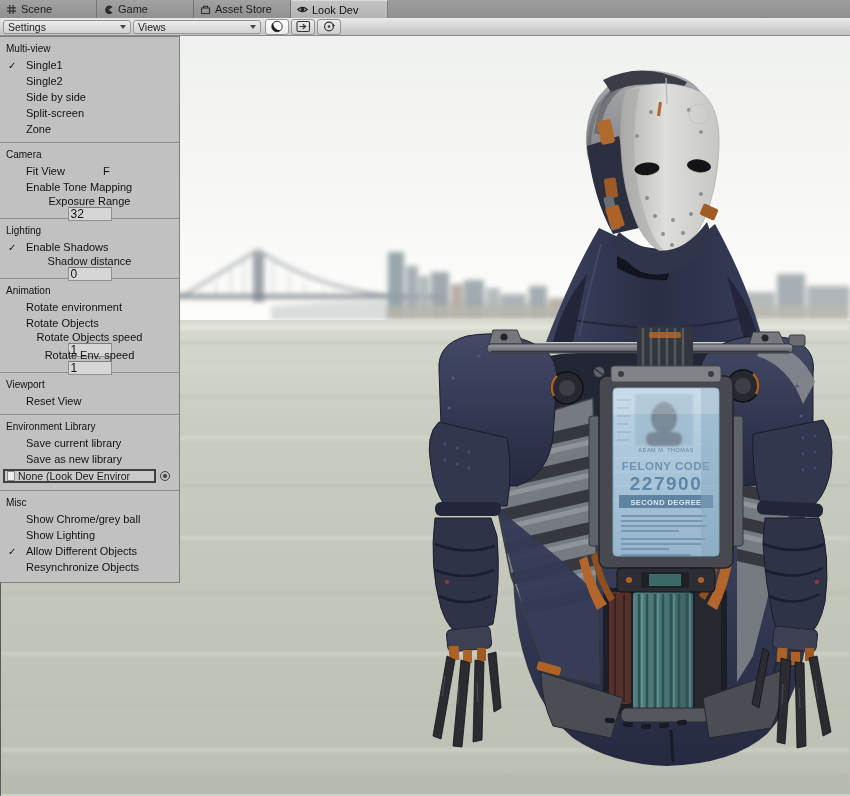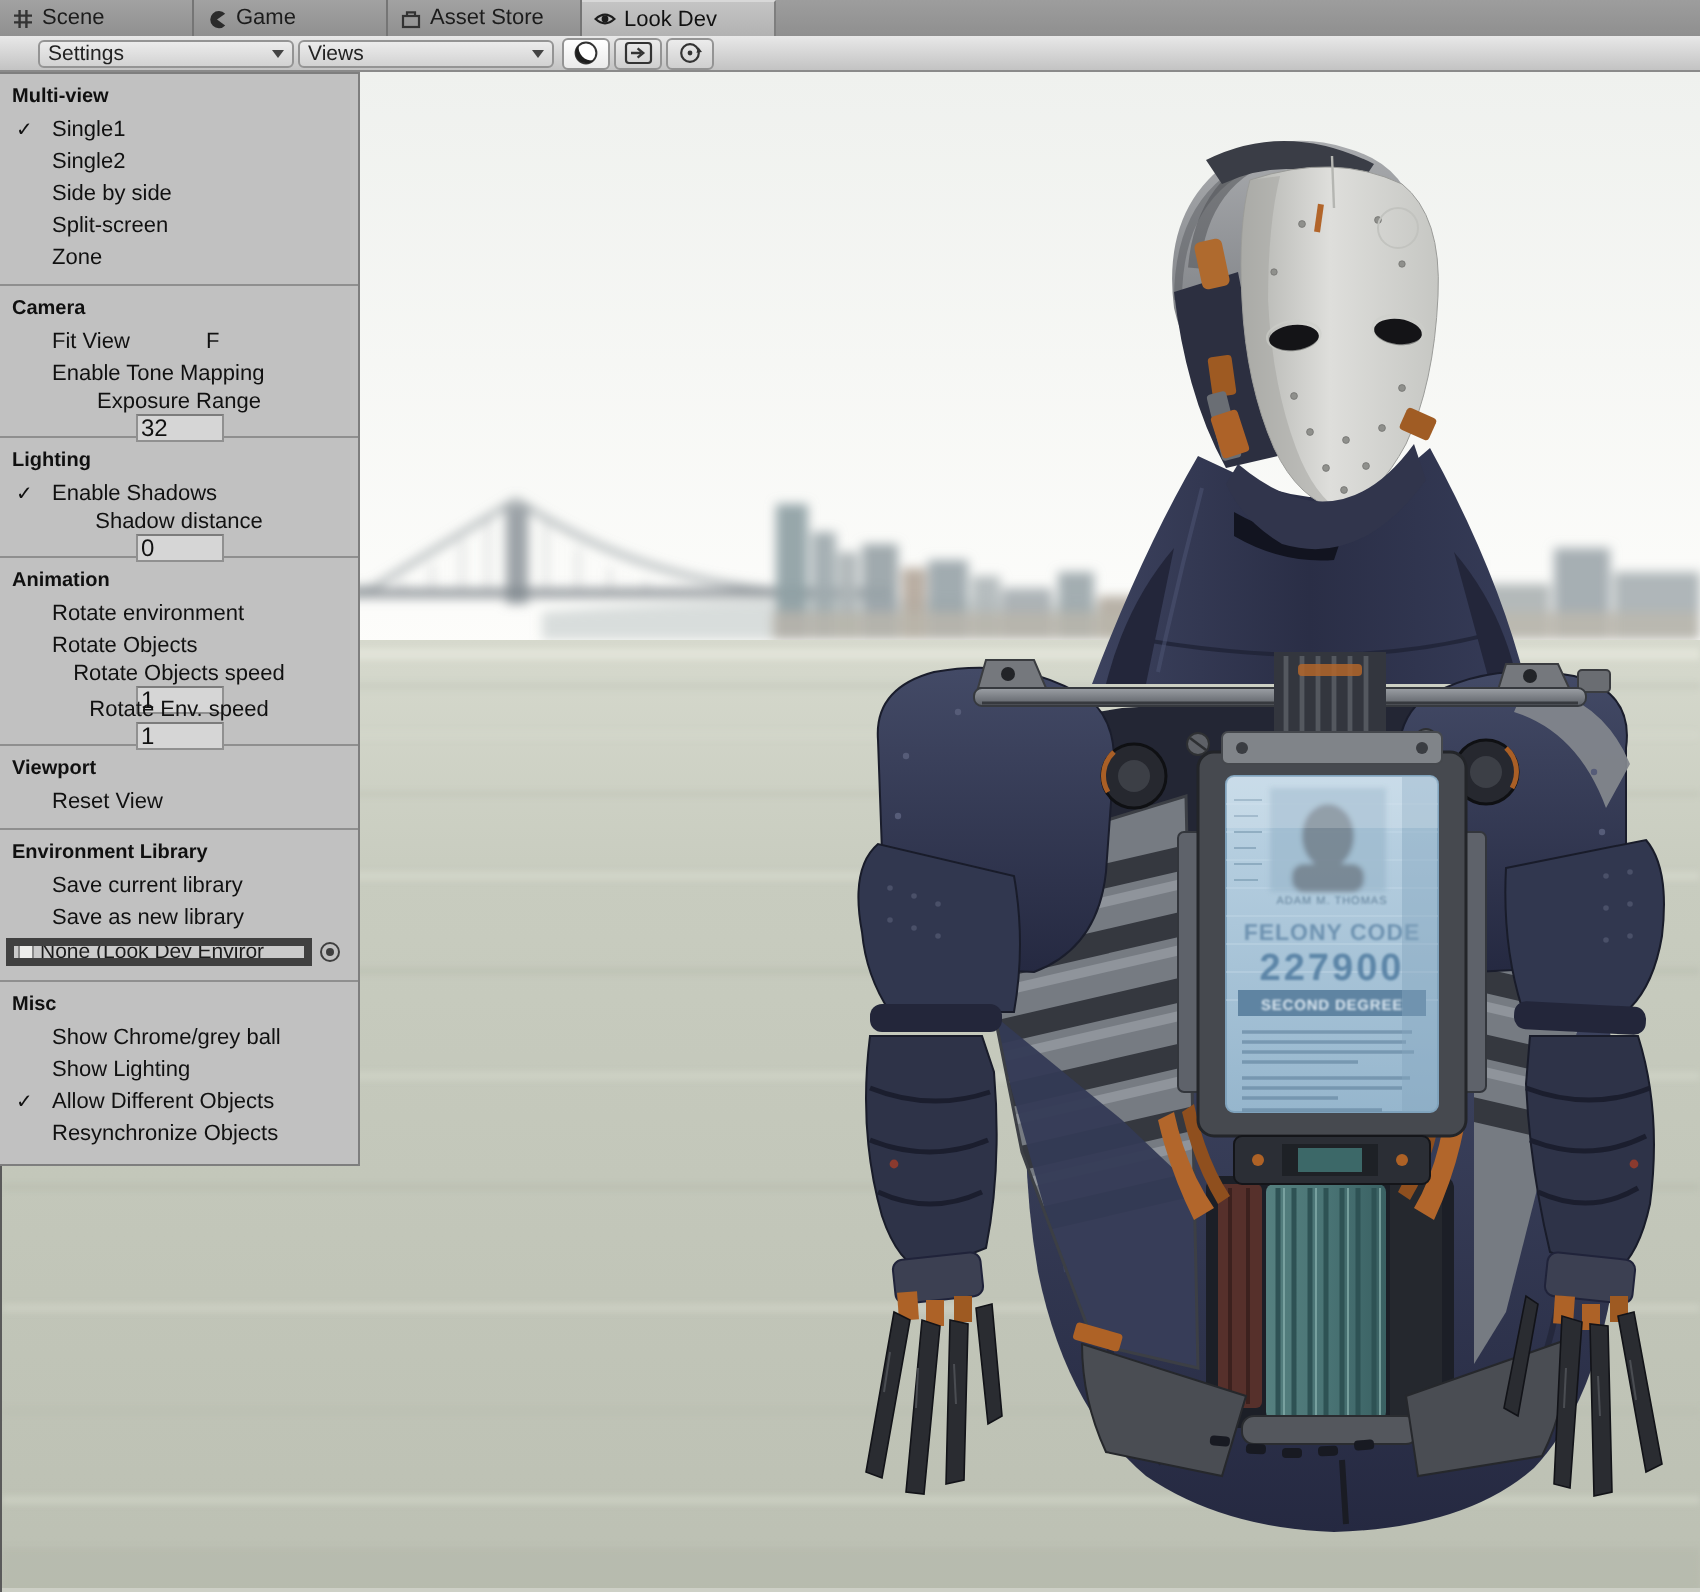--- a/index.html
+++ b/index.html
@@ -6,45 +6,45 @@
   body{font-family:"Liberation Sans","DejaVu Sans",sans-serif;background:#888;}
   .window{position:relative;width:850px;height:796px;overflow:hidden;background:#4c1d95;}
 
   
   .tabbar{position:absolute;top:0;left:0;right:0;height:18px;background:linear-gradient(#9d9d9d,#8f8f8f);border-bottom:1px solid #6d6d6d;display:flex;}
   .tab{width:97px;display:flex;align-items:center;gap:4px;padding:0 6px;font-size:11px;color:#1c1c1c;background:linear-gradient(#a2a2a2,#909090);border-right:1px solid #757575;box-sizing:border-box;cursor:default;}
   .tab .ticon{display:inline-flex;width:11px;height:11px;flex:none;}
   .tab.active{background:linear-gradient(#c4c4c4,#b2b2b2);border-top:1px solid #d8d8d8;border-right:1px solid #7e7e7e;color:#111;}
 
   
-  .toolbar{position:absolute;top:18px;left:0;right:0;height:18px;background:linear-gradient(#e8e8e8,#c3c3c3);border-bottom:1px solid #8a8a8a;display:flex;align-items:center;padding:0 19px;box-sizing:border-box;}
+  .toolbar{position:absolute;top:18px;left:0;right:0;height:18px;background:linear-gradient(#e8e8e8,#c3c3c3);border-bottom:1px solid #8a8a8a;display:flex;align-items:center;padding:0 3px;box-sizing:border-box;}
   .dd{width:128px;height:14px;margin-right:2px;background:linear-gradient(#ececec,#d2d2d2);border:1px solid #949494;border-radius:3px;display:flex;align-items:center;font-size:10.5px;color:#222;padding:0 4px;box-sizing:border-box;}
   .dd .cap{flex:1;overflow:hidden;white-space:nowrap;}
   .caret{width:0;height:0;border-left:3.5px solid transparent;border-right:3.5px solid transparent;border-top:4px solid #444;}
   .ibtn{width:22px;height:14px;margin-left:2px;background:linear-gradient(#ececec,#cfcfcf);border:1px solid #949494;border-radius:3px;display:flex;align-items:center;justify-content:center;}
   .ibtn.on{background:linear-gradient(#ffffff,#eaeaea);}
 
   
   .viewport{position:absolute;top:36px;left:0;right:0;bottom:0;border-left:1px solid #5a5a5a;box-sizing:border-box;background:#eef0ed;}
   .viewport svg{display:block;}
   .bottomstrip{position:absolute;left:0;right:0;bottom:0;height:2px;background:#d2d4cc;opacity:.8;}
 
   
   .panel{position:absolute;top:36px;left:0;width:180px;height:547px;background:#c1c1c1;border:1px solid #7e7e7e;border-left:none;box-sizing:border-box;color:#111;}
   .section{border-bottom:1px solid #8f8f8f;padding:2px 0 5px;}
   .section:last-child{border-bottom:none;}
-  .sec-title{font-size:10px;font-weight:bold;color:#101010;padding:4px 6px 3px;}
+  .sec-title{font-size:10px;font-weight:normal;color:#101010;padding:4px 6px 3px;}
   .mi{position:relative;display:flex;align-items:center;height:16px;font-size:11px;padding-left:8px;cursor:default;}
   .mi .chk{width:18px;font-size:10px;color:#111;}
   .mi .sc{position:absolute;left:103px;}
   .frow{display:flex;align-items:center;height:18px;font-size:11px;padding:0 4px;flex-direction:column;}
   .frow label{flex:1;}
   .frow input{width:38px;height:12px;font-size:12px;font-family:inherit;color:#111;background:#d6d6d6;border:1px solid #909090;border-top-color:#7c7c7c;padding:0 2px;}
   .objrow{display:flex;align-items:center;height:18px;padding:0 3px;}
-  .objfield{flex:0 0 153px;display:flex;align-items:center;gap:3px;height:14px;background:#cacaca;border:4px solid #404040;font-size:10.5px;overflow:hidden;white-space:nowrap;padding:0 2px;box-sizing:border-box;color:#1a1a1a;}
+  .objfield{flex:0 0 153px;display:flex;align-items:center;gap:3px;height:14px;background:#cacaca;border:2px solid #404040;font-size:10.5px;overflow:hidden;white-space:nowrap;padding:0 2px;box-sizing:border-box;color:#1a1a1a;}
   .docicon{flex:none;width:8px;height:10px;background:#eeeeec;border:1px solid #8a8a8a;box-sizing:border-box;}
   .picker{flex:none;width:10px;height:10px;border:1.5px solid #3f3f3f;border-radius:50%;margin-left:4px;position:relative;box-sizing:border-box;}
   .picker::after{content:"";position:absolute;left:2px;top:2px;right:2px;bottom:2px;background:#3f3f3f;border-radius:50%;}
 </style>
 </head>
 <body>
 
 <div class="window">
 
   <div class="tabbar">

